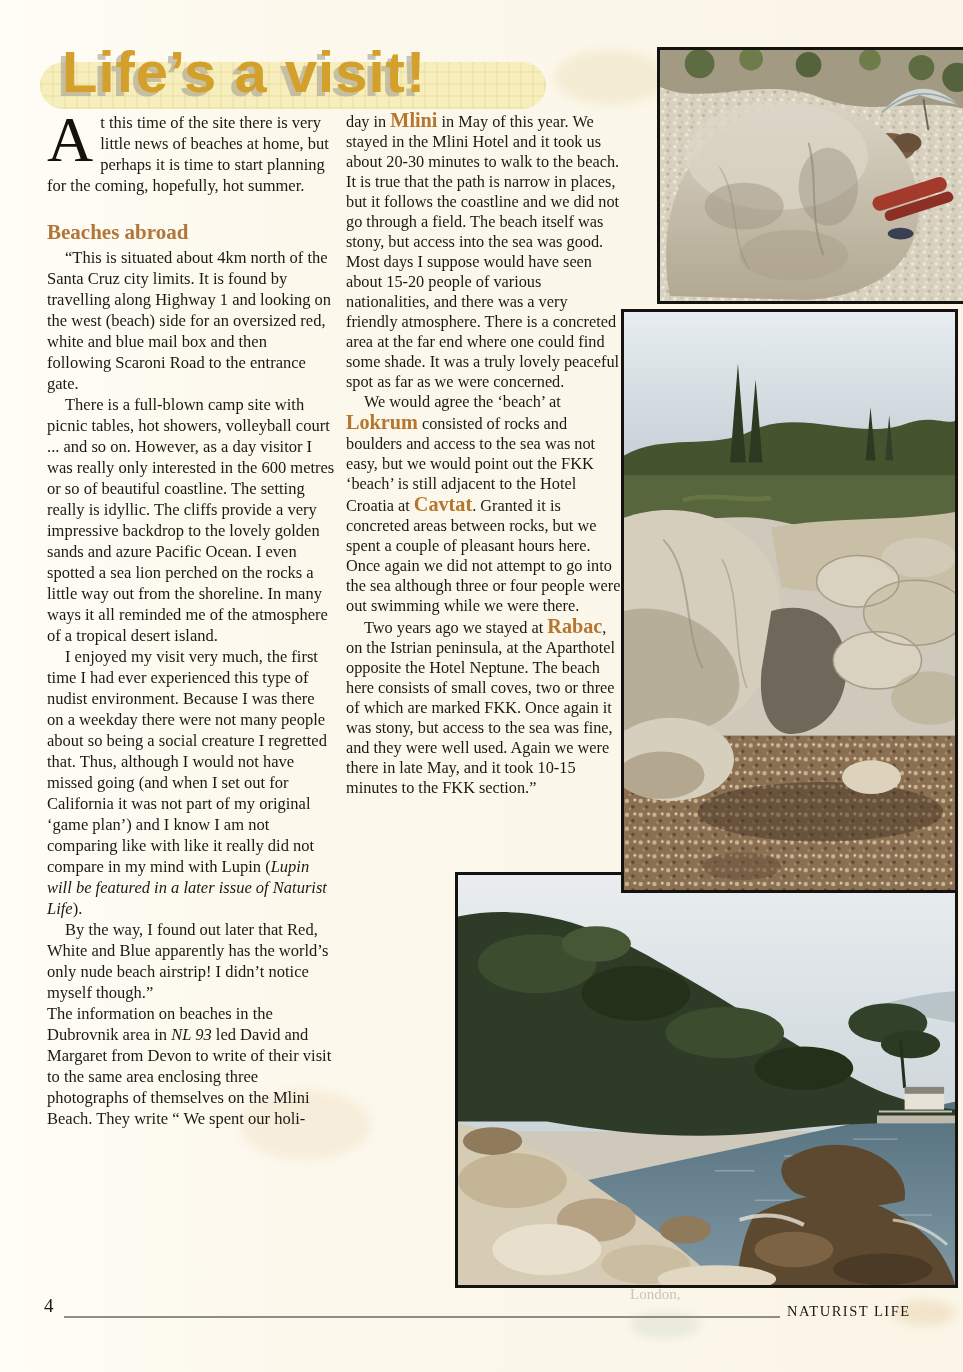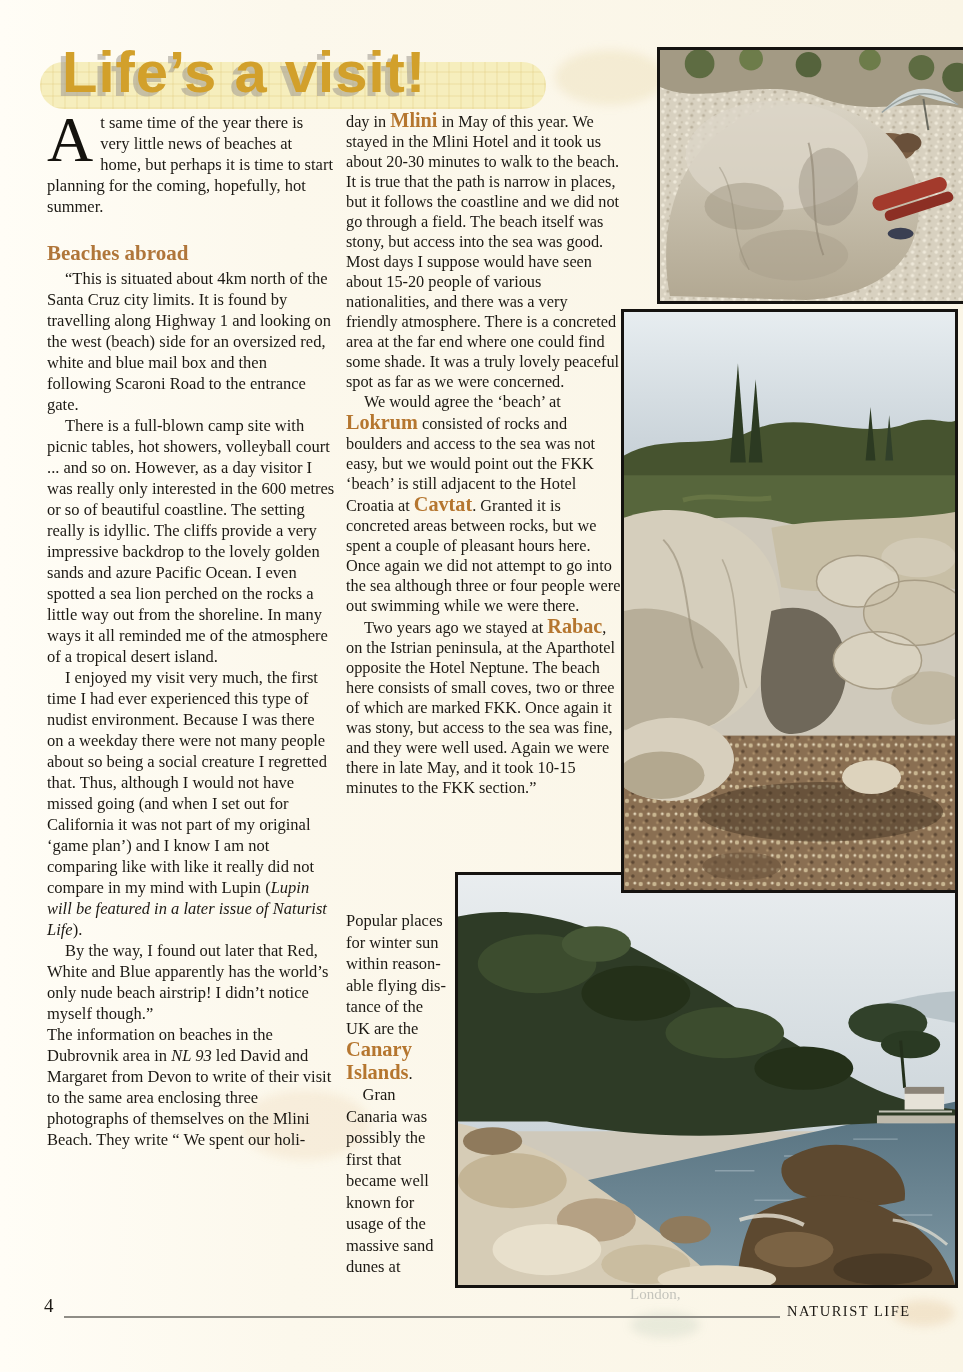--- a/index.html
+++ b/index.html
@@ -63,51 +63,32 @@
   <div class="ghost blob" style="left:240px;top:1090px;width:130px;height:70px;background:rgba(205,150,70,0.10);"></div>
   <div class="ghost blob" style="left:555px;top:50px;width:110px;height:55px;background:rgba(215,190,110,0.18);"></div>
   <div class="ghost blob" style="left:893px;top:1300px;width:62px;height:26px;background:rgba(200,130,40,0.14);"></div>
   <div class="ghost blob" style="left:630px;top:1312px;width:70px;height:26px;background:rgba(110,145,125,0.12);"></div>
   <div class="ghost ghost-text" style="left:630px;top:1286px;">London,</div>
 
   <div class="banner"></div>
   <div class="headline">Life’s a visit!</div>
 
   <div class="col" id="col-left">
-      <p class="para"><span class="dropcap">A</span><span>t same time of the year there is very little news of beaches at home, but perhaps it is time to start planning for the coming, hopefully, hot summer.</span></p>
+      <p class="para"><span class="dropcap">A</span><span>t this time of the site there is very little news of beaches at home, but perhaps it is time to start planning for the coming, hopefully, hot summer.</span></p>
       <div class="sub-heading">Beaches abroad</div>
       <p class="para indent"><span>“This is situated about 4km north of the Santa Cruz city limits.  It is found by travelling along Highway 1 and looking on the west (beach) side for an oversized red, white and blue mail box and then following Scaroni Road to the entrance gate.</span></p>
       <p class="para indent"><span>There is a full-blown camp site with picnic tables, hot showers, volleyball court ... and so on.  However, as a day visitor I was really only interested in the 600 metres or so of beautiful coastline.  The setting really is idyllic.  The cliffs provide a very impressive backdrop to the lovely golden sands and azure Pacific Ocean.  I even spotted a sea lion perched on the rocks a little way out from the shoreline.  In many ways it all reminded me of the atmosphere of a tropical desert island.</span></p>
       <p class="para indent"><span>I enjoyed my visit very much, the first time I had ever experienced this type of nudist environment.  Because I was there on a weekday there were not many people about so being a social creature I regretted that.  Thus, although I would not have missed going (and when I set out for California it was not part of my original ‘game plan’) and I know I am not comparing like with like it really did not compare in my mind with Lupin (</span><span class="em">Lupin will be featured in a later issue of Naturist Life</span><span>).</span></p>
       <p class="para indent"><span>By the way, I found out later that Red, White and Blue apparently has the world’s only nude beach airstrip!   I didn’t notice myself though.”</span></p>
       <p class="para gap"><span>The information on beaches in the Dubrovnik area in </span><span class="em">NL 93</span><span> led David and Margaret from Devon to write of their visit to the same area enclosing three photographs of themselves on the Mlini Beach.  They write  “ We spent our holi-</span></p>
     </div>
   <div class="col" id="col-mid">
       <p class="para"><span>day in </span><span class="placename">Mlini</span><span> in May of this year.  We stayed in the Mlini Hotel and it took us about 20-30 minutes to walk to the beach.  It is true that the path is narrow in places, but it follows the coastline and we did not go through a field.  The beach itself was stony, but access into the sea was good.  Most days I suppose would have seen about 15-20 people of various nationalities, and there was a very friendly atmosphere.  There is a concreted area at the far end where one could find some shade.  It was a truly lovely peaceful spot as far as we were concerned.</span></p>
       <p class="para indent"><span>We would agree the ‘beach’ at </span><span class="placename">Lokrum</span><span> consisted of rocks and boulders and access to the sea was not easy, but we would point out the FKK ‘beach’ is still adjacent to the Hotel Croatia at </span><span class="placename">Cavtat</span><span>.  Granted it is concreted areas between rocks, but we spent a couple of pleasant hours here.  Once again we did not attempt to go into the sea although three or four people were out swimming while we were there.</span></p>
       <p class="para indent"><span>Two years ago we stayed at </span><span class="placename">Rabac</span><span>, on the Istrian peninsula, at the Aparthotel opposite the Hotel Neptune.  The beach here consists of small coves, two or three of which are marked FKK.  Once again it was stony, but access to the sea was fine, and they were well used.  Again we were there in late May, and it took 10-15 minutes to the FKK section.”</span></p>
-    </div>
-  <div class="col" id="col-narrow">
-      <p class="para preline"><span>Popular places
-for winter sun
-within reason-
-able flying dis-
-tance of the
-UK are the
-</span><span class="placename">Canary
-Islands</span><span>.
- Gran
-Canaria was
-possibly the
-first that
-became well
-known for
-usage of the
-massive sand
-dunes at</span></p>
     </div>
 
   <div class="photo" id="photo-top">
     <svg viewBox="0 0 306 257" preserveAspectRatio="none" aria-hidden="true">
       <defs>
         <pattern id="pb1" width="12" height="12" patternUnits="userSpaceOnUse">
           <rect width="12" height="12" fill="#d8d1c0"></rect>
           <circle cx="3" cy="3" r="1.8" fill="#efe9da"></circle>
           <circle cx="8" cy="7" r="1.6" fill="#b9b09c"></circle>
           <circle cx="10" cy="2" r="1.2" fill="#c8c0ad"></circle>

